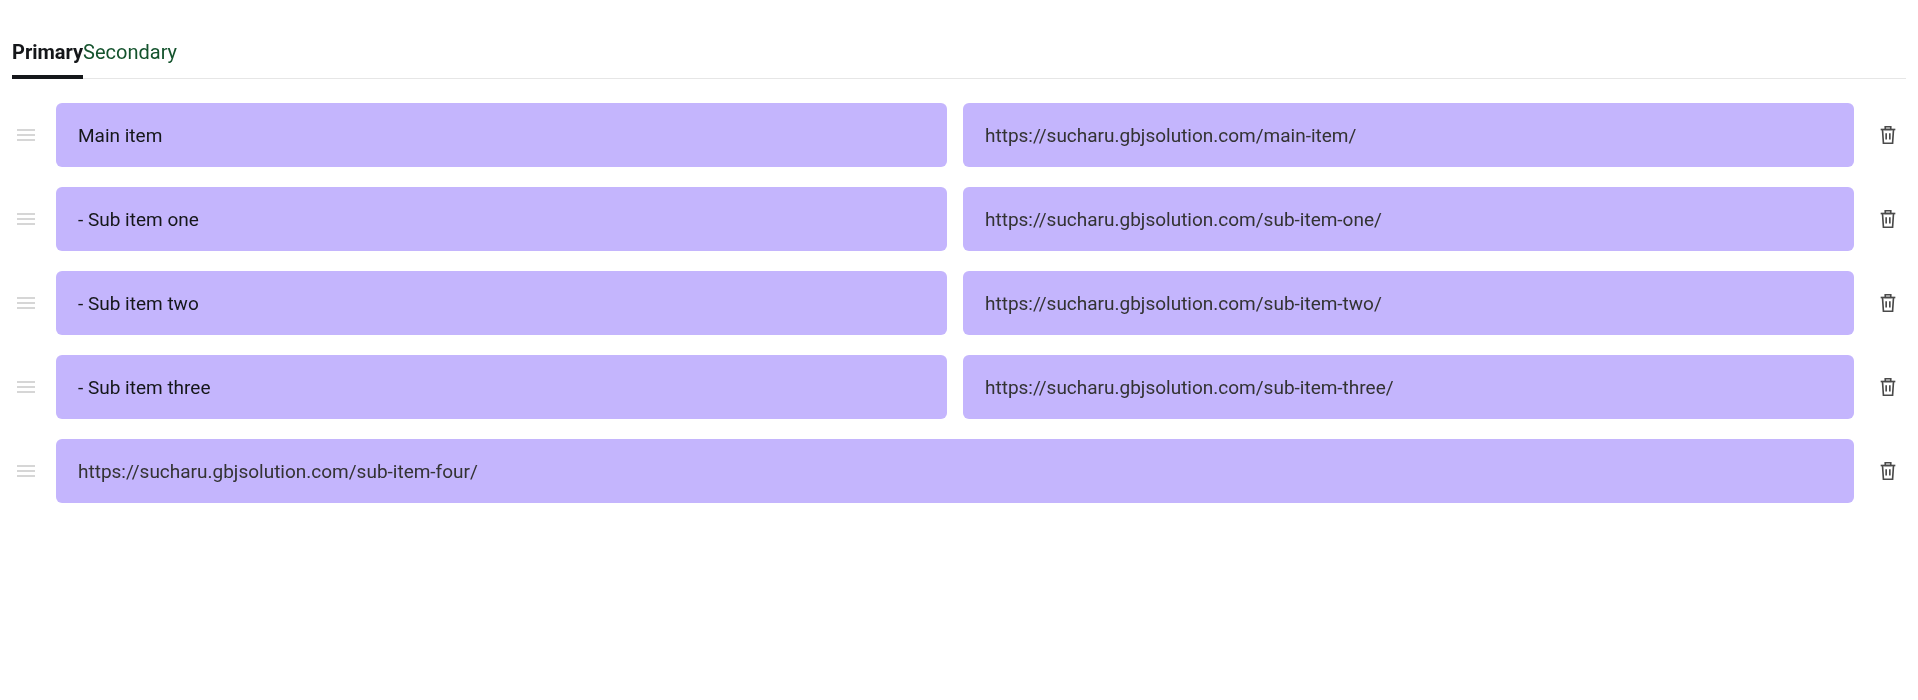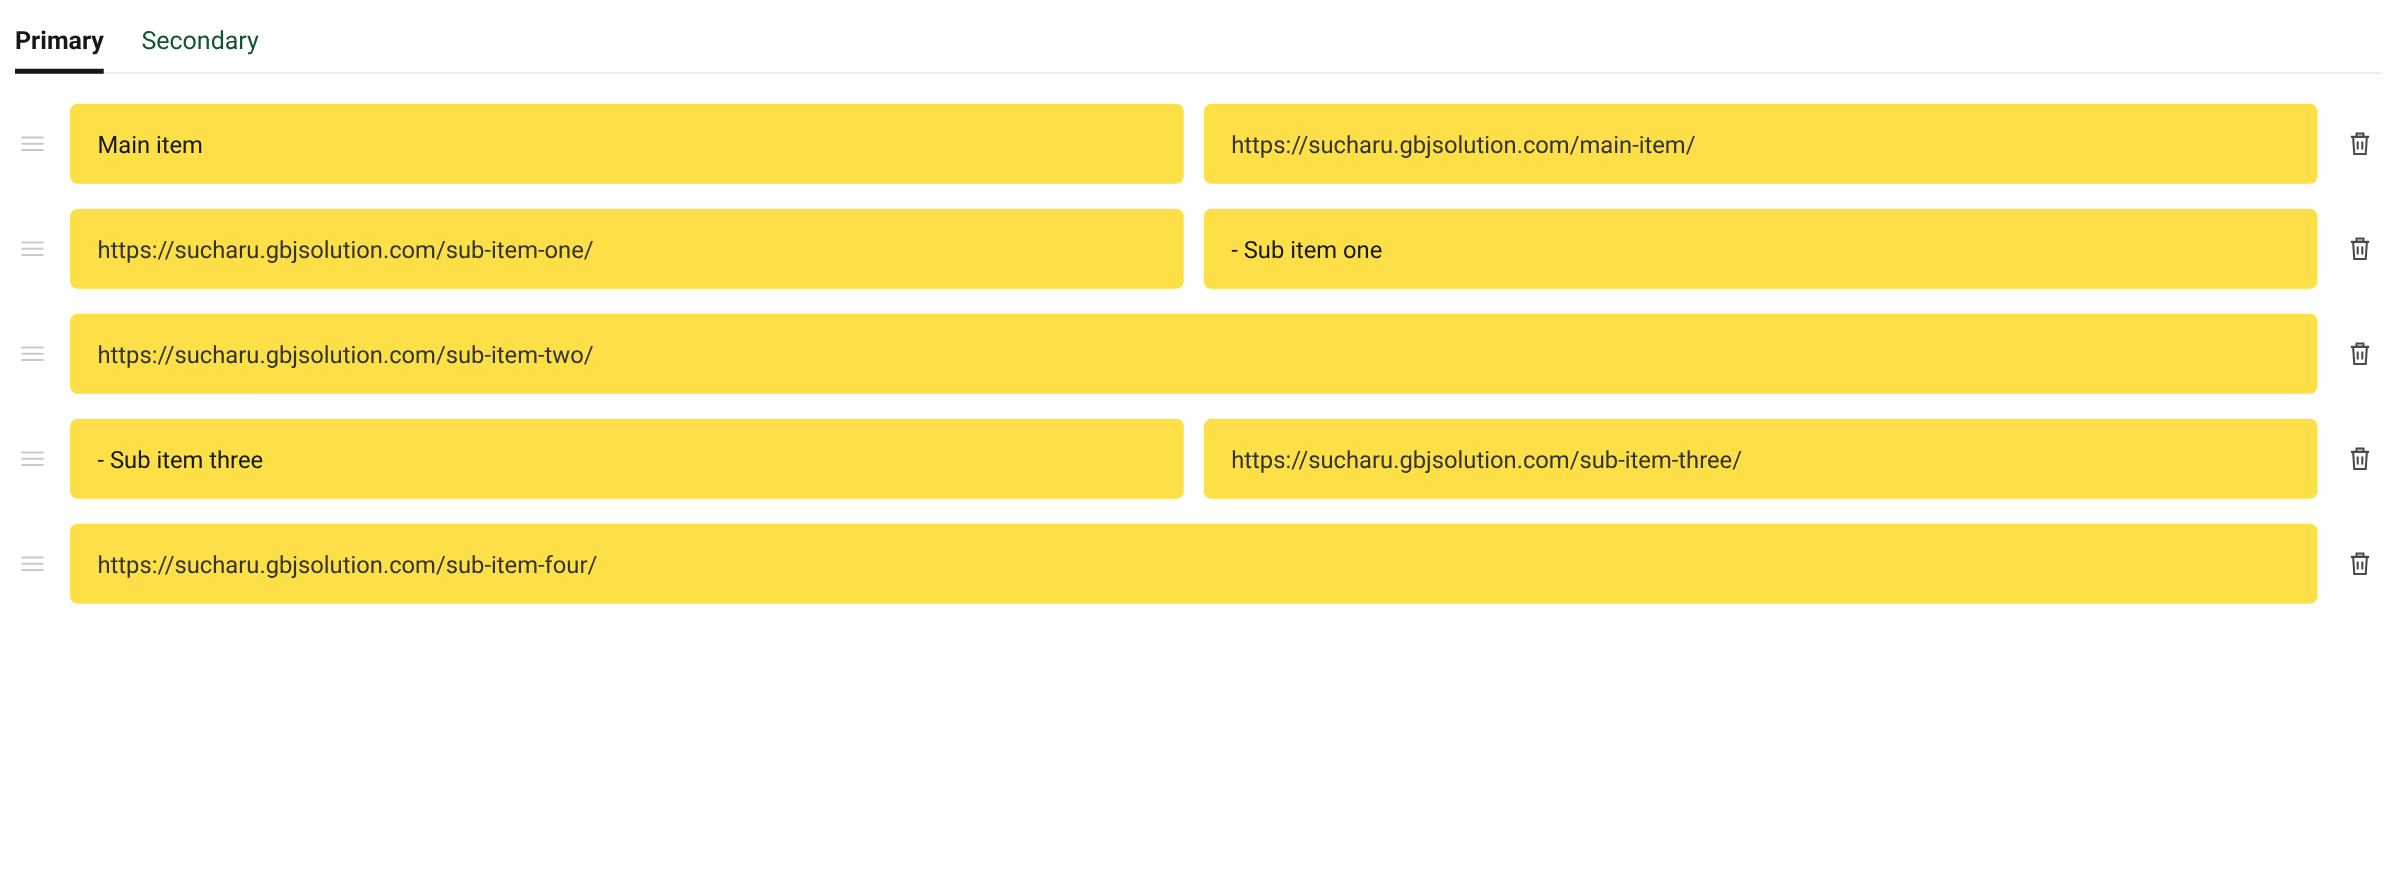--- a/index.html
+++ b/index.html
@@ -9,23 +9,23 @@
     }
     body {
       font-family: -apple-system, BlinkMacSystemFont, "Segoe UI", Roboto, Helvetica, Arial, sans-serif;
       background: #fff;
       color: #15171a;
       font-size: 15px;
       padding: 12px;
     }
     .tabs {
       display: flex;
-      gap: 30px;
       border-bottom: 1px solid #e6e6e6;
       padding-left: 0px;
+      margin-top: 20px;
     }
     .tab {
       padding: 8px 0 14px 0;
       font-size: 20px;
       font-weight: 400;
       color: #14532d;
       cursor: pointer;
       position: relative;
     }
     .tab.active {
@@ -56,21 +56,21 @@
       align-items: center;
       justify-content: center;
       cursor: grab;
       color: #c9c9c9;
     }
     .drag-handle svg {
       width: 18px;
       height: 14px;
     }
     .input-box {
-      background: #fde047;
+      background: #c4b5fd;
       border: none;
       border-radius: 6px;
       height: 64px;
       padding: 0 22px;
       font-size: 19px;
       color: #15171a;
       outline: none;
       font-family: inherit;
     }
     .label-input {
@@ -128,41 +128,42 @@
   </div>
 
   <div class="nav-row">
     <div class="drag-handle">
       <svg viewBox="0 0 18 14" fill="none">
           <line x1="0" y1="2" x2="18" y2="2" stroke="currentColor" stroke-width="1.5"></line>
           <line x1="0" y1="7" x2="18" y2="7" stroke="currentColor" stroke-width="1.5"></line>
           <line x1="0" y1="12" x2="18" y2="12" stroke="currentColor" stroke-width="1.5"></line>
         </svg>
     </div>
+    <input class="input-box label-input" value="- Sub item one" style="">
     <input class="input-box url-input" value="https://sucharu.gbjsolution.com/sub-item-one/" style="">
-    <input class="input-box label-input" value="- Sub item one" style="">
-    <button class="delete-btn">
-      <svg viewBox="0 0 24 24" fill="none" stroke="currentColor" stroke-width="1.8">
-          <path d="M4 6h16"></path>
-          <path d="M9 3h6v3H9z"></path>
-          <path d="M6 6l1 15h10l1-15"></path>
-          <line x1="10" y1="10" x2="10" y2="17"></line>
-          <line x1="14" y1="10" x2="14" y2="17"></line>
-        </svg>
-    </button>
-  </div>
-
-  <div class="nav-row">
-    <div class="drag-handle">
-      <svg viewBox="0 0 18 14" fill="none">
-          <line x1="0" y1="2" x2="18" y2="2" stroke="currentColor" stroke-width="1.5"></line>
-          <line x1="0" y1="7" x2="18" y2="7" stroke="currentColor" stroke-width="1.5"></line>
-          <line x1="0" y1="12" x2="18" y2="12" stroke="currentColor" stroke-width="1.5"></line>
-        </svg>
-    </div>
+    <button class="delete-btn">
+      <svg viewBox="0 0 24 24" fill="none" stroke="currentColor" stroke-width="1.8">
+          <path d="M4 6h16"></path>
+          <path d="M9 3h6v3H9z"></path>
+          <path d="M6 6l1 15h10l1-15"></path>
+          <line x1="10" y1="10" x2="10" y2="17"></line>
+          <line x1="14" y1="10" x2="14" y2="17"></line>
+        </svg>
+    </button>
+  </div>
+
+  <div class="nav-row">
+    <div class="drag-handle">
+      <svg viewBox="0 0 18 14" fill="none">
+          <line x1="0" y1="2" x2="18" y2="2" stroke="currentColor" stroke-width="1.5"></line>
+          <line x1="0" y1="7" x2="18" y2="7" stroke="currentColor" stroke-width="1.5"></line>
+          <line x1="0" y1="12" x2="18" y2="12" stroke="currentColor" stroke-width="1.5"></line>
+        </svg>
+    </div>
+    <input class="input-box label-input" value="- Sub item two" style="">
     <input class="input-box url-input" value="https://sucharu.gbjsolution.com/sub-item-two/" style="">
     <button class="delete-btn">
       <svg viewBox="0 0 24 24" fill="none" stroke="currentColor" stroke-width="1.8">
           <path d="M4 6h16"></path>
           <path d="M9 3h6v3H9z"></path>
           <path d="M6 6l1 15h10l1-15"></path>
           <line x1="10" y1="10" x2="10" y2="17"></line>
           <line x1="14" y1="10" x2="14" y2="17"></line>
         </svg>
     </button>

